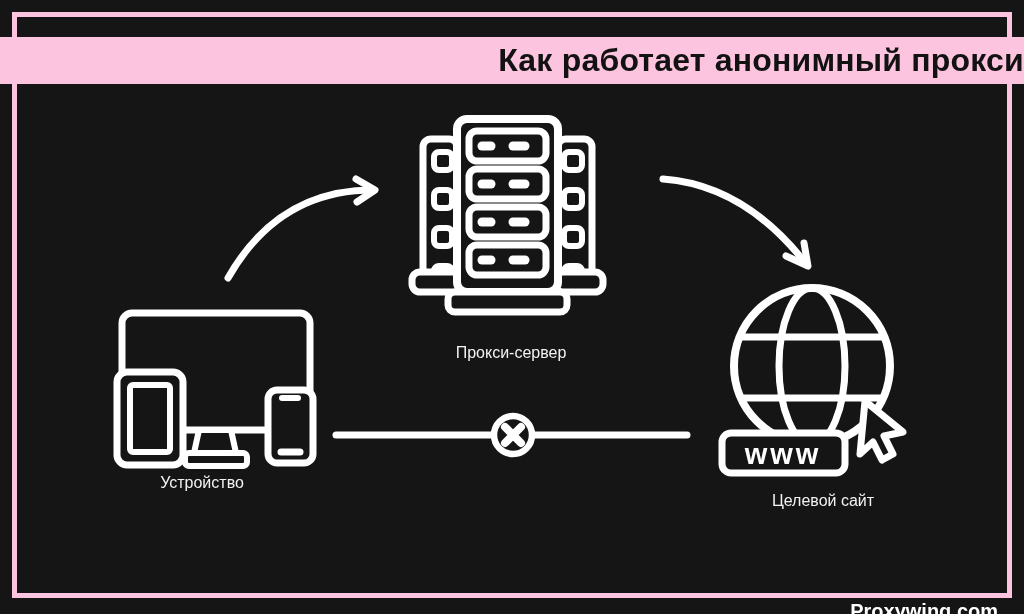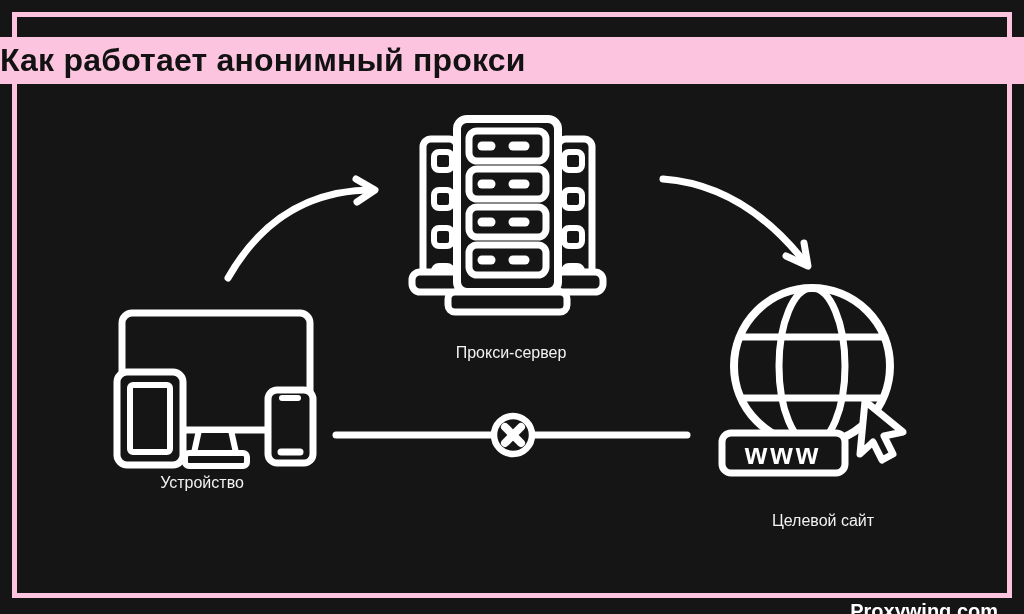--- a/index.html
+++ b/index.html
@@ -21,21 +21,21 @@
     left:12px; top:12px;
     width:1000px; height:586px;
     border:5px solid var(--pink);
     z-index:1;
   }
   .banner{
     position:absolute;
     left:0; top:37px;
     width:1024px; height:47px;
     background:var(--pink);
-    display:flex; align-items:center; justify-content:flex-start;
+    display:flex; align-items:center; justify-content:flex-end;
     z-index:5;
   }
   .banner .title{
     font-size:32px;
     font-weight:bold;
     color:var(--title);
     letter-spacing:.2px;
     white-space:nowrap;
   }
   svg.icon, svg.connector{ position:absolute; z-index:2; overflow:visible; }
@@ -145,15 +145,15 @@
   <line class="st7" x1="6" y1="28" x2="357" y2="28"></line>
   <g>
     <circle class="st7 fillbg" style="stroke-width:6.5" cx="183" cy="28" r="19"></circle>
     <line class="st7" style="stroke-width:8" x1="175" y1="20" x2="191" y2="36"></line>
     <line class="st7" style="stroke-width:8" x1="191" y1="20" x2="175" y2="36"></line>
   </g>
 </svg>
 
 <div class="node-label" style="left:202px;top:474px">Устройство</div>
 <div class="node-label" style="left:511px;top:344px">Прокси-сервер</div>
-<div class="node-label" style="left:823px;top:512px">Целевой сайт</div>
+<div class="node-label" style="left:823px;top:492px">Целевой сайт</div>
 
 <div class="watermark">Proxywing.com</div>
 
 </body></html>

